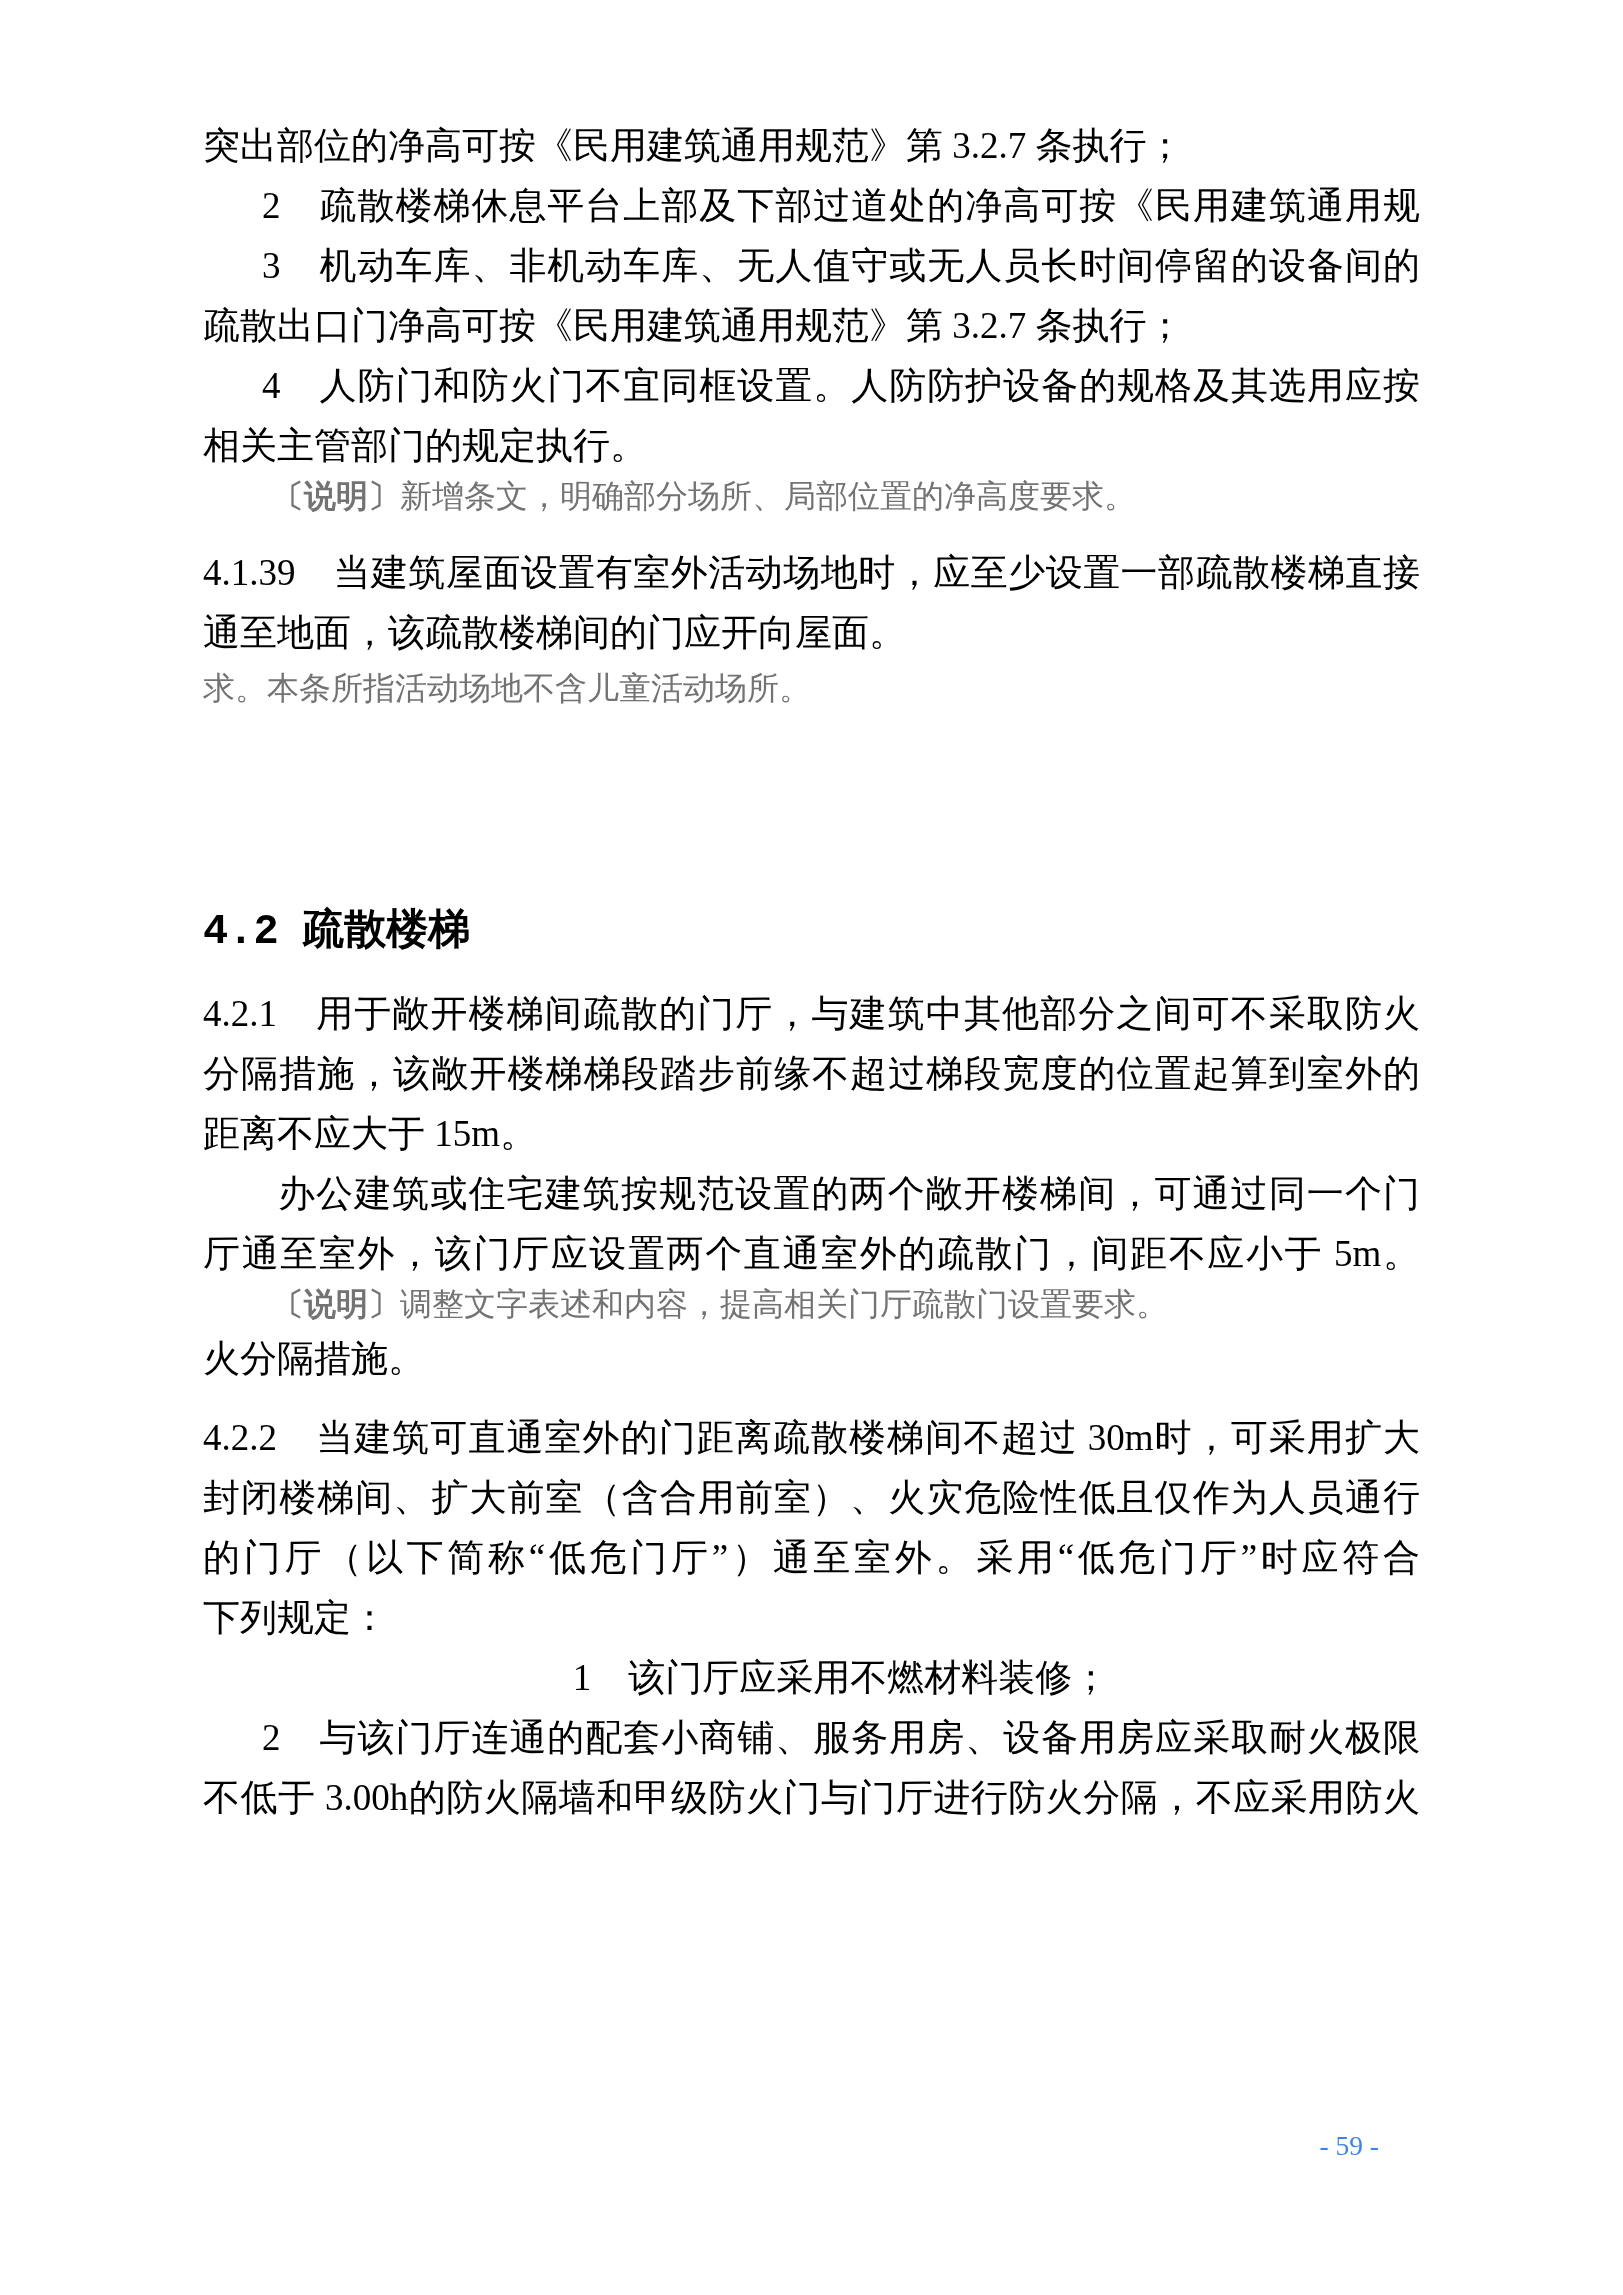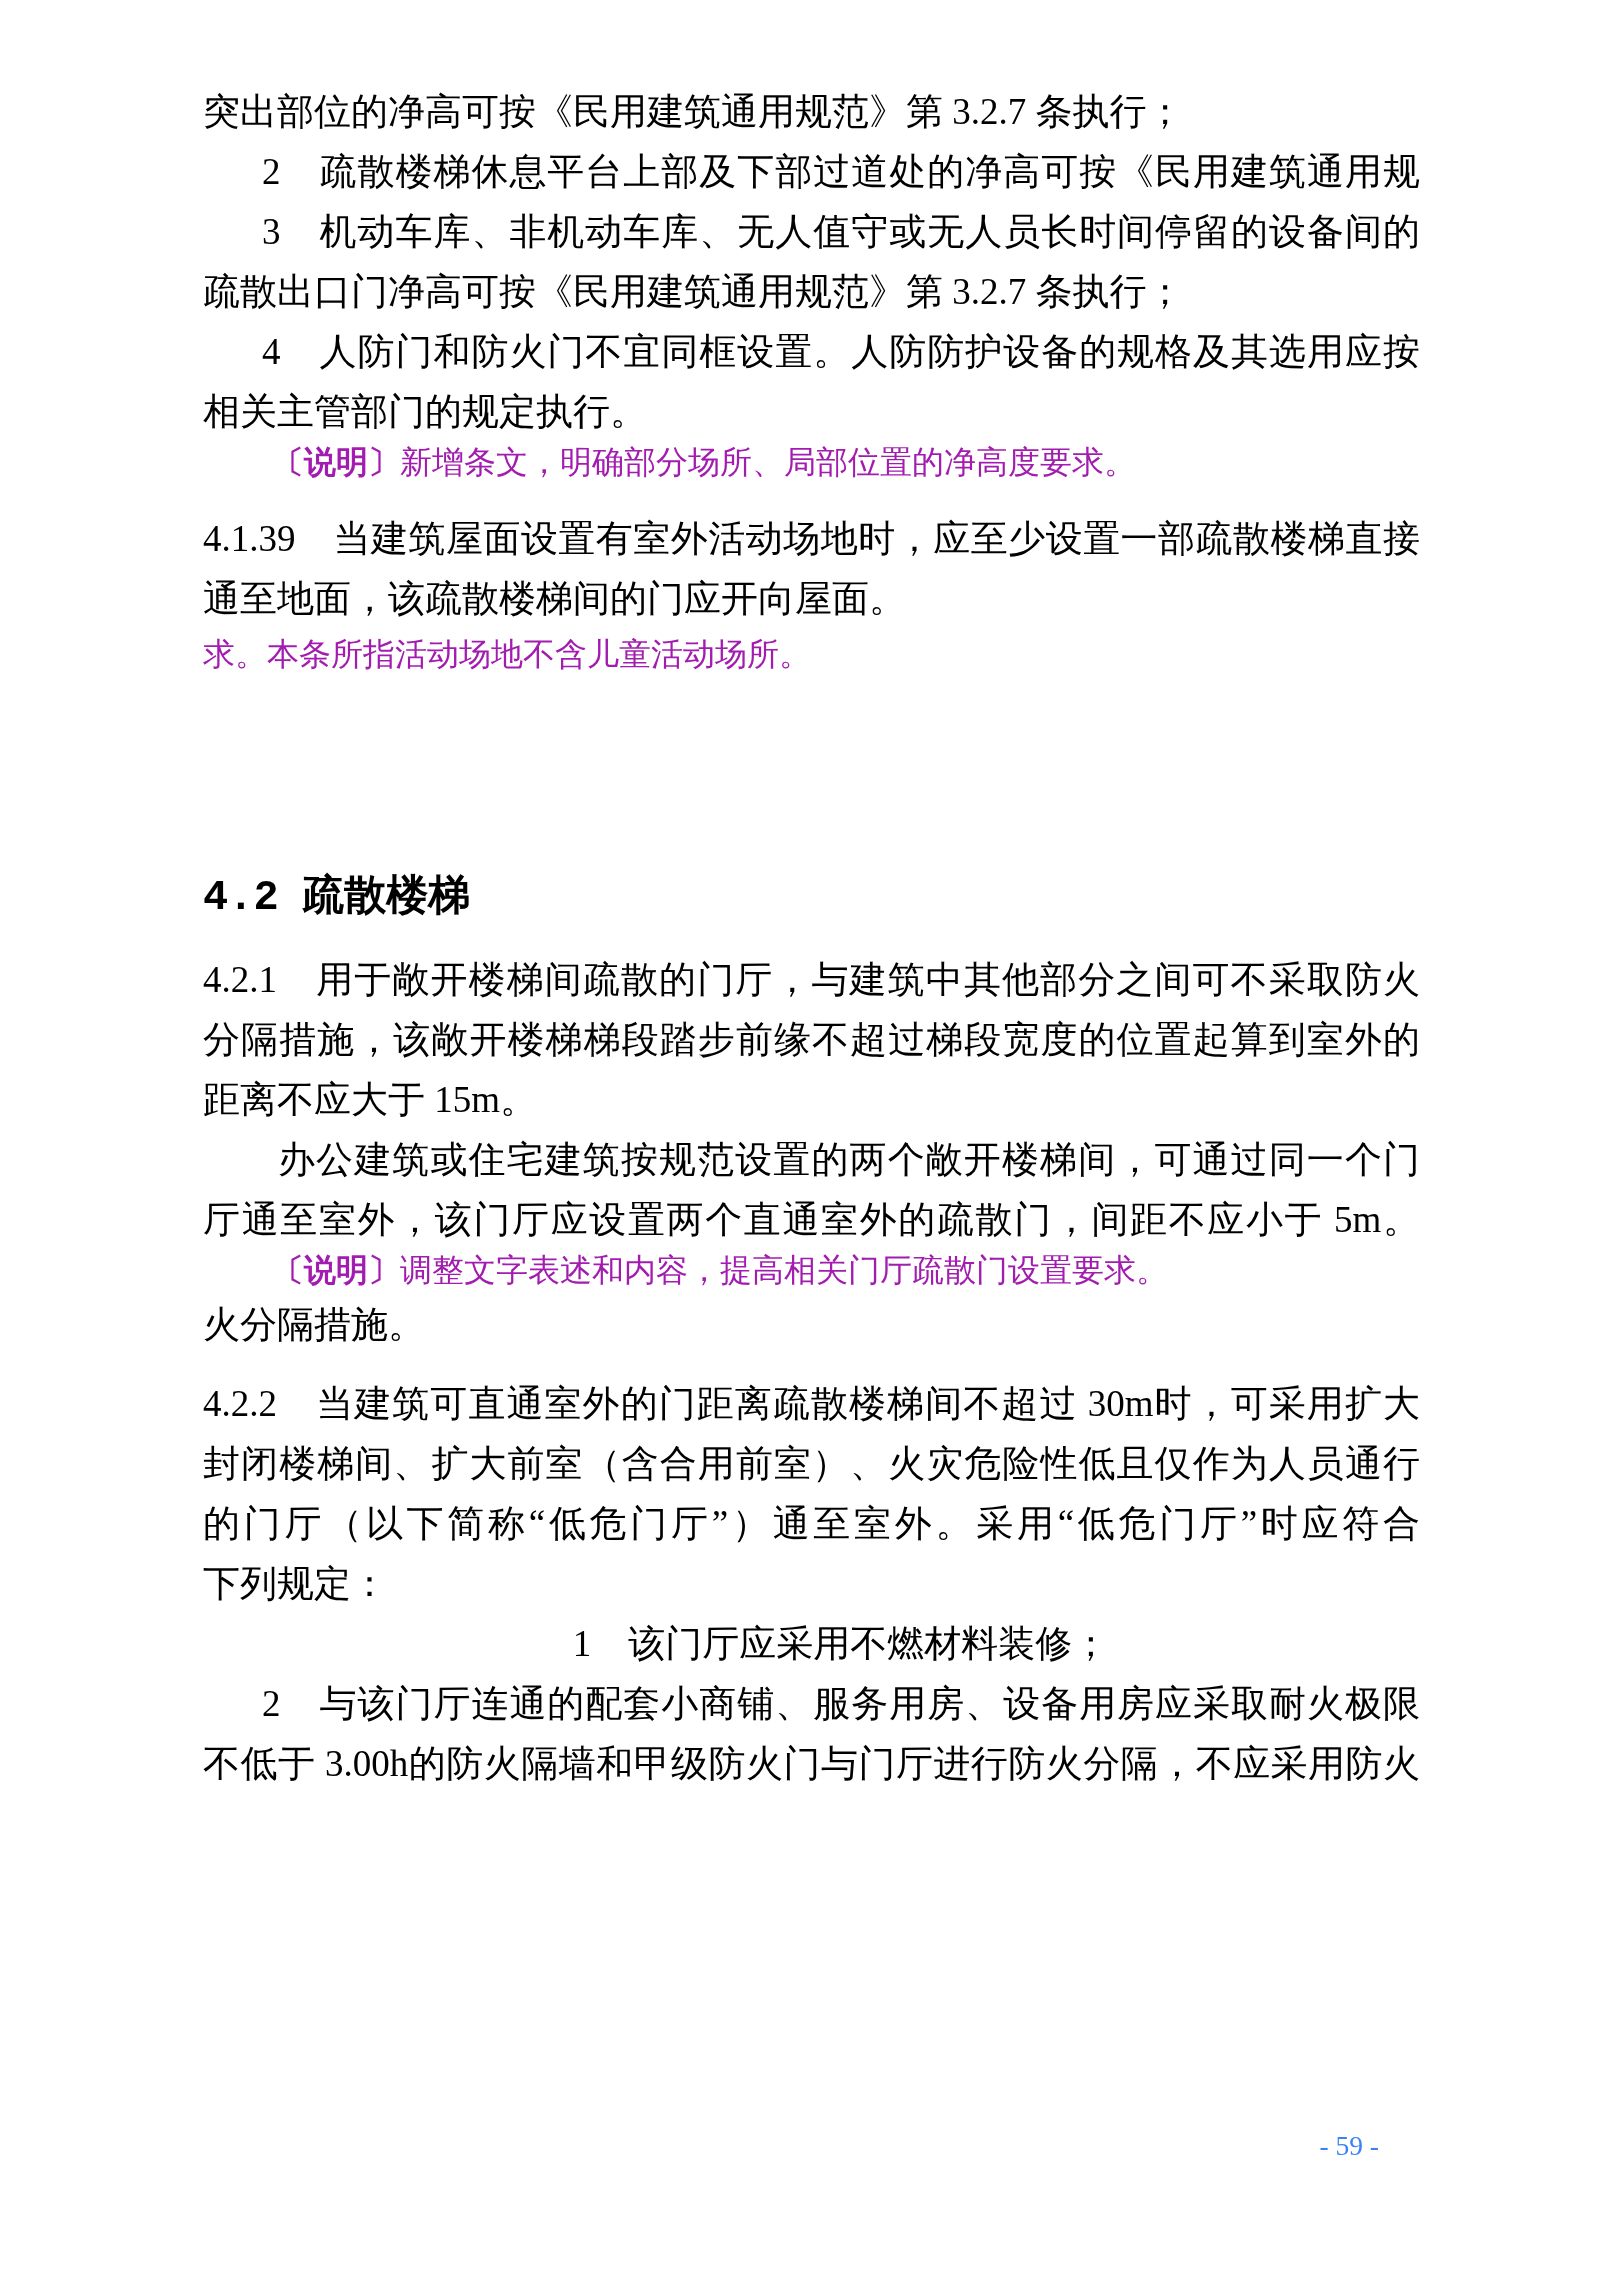--- a/index.html
+++ b/index.html
@@ -9,37 +9,37 @@
     height: 2295px;
     background: #ffffff;
     font-family: "Liberation Serif", "DejaVu Serif", serif;
     color: #000000;
     overflow: hidden;
   }
   .content {
     position: absolute;
     top: 0; left: 203px;
     width: 1217px;
-    padding-top: 82px;
+    padding-top: 116px;
   }
   .ln {
     font-size: 37px;
     line-height: 60px;
     white-space: pre-wrap;
     color: #000000;
   }
   
   .full { text-align: justify; text-align-last: justify; }
   
   .ind-num { padding-left: 59px; text-align: center; }
   
   .ind-para { padding-left: 75px; }
   
   .note {
-    color: #a21caf;
+    color: #737373;
     font-size: 32px;
     line-height: 50px;
   }
   .note-first { padding-left: 69px; }
   .note-label { font-weight: bold; }
   
   .heading {
     font-size: 42px;
     line-height: 65px;
     font-weight: bold;

